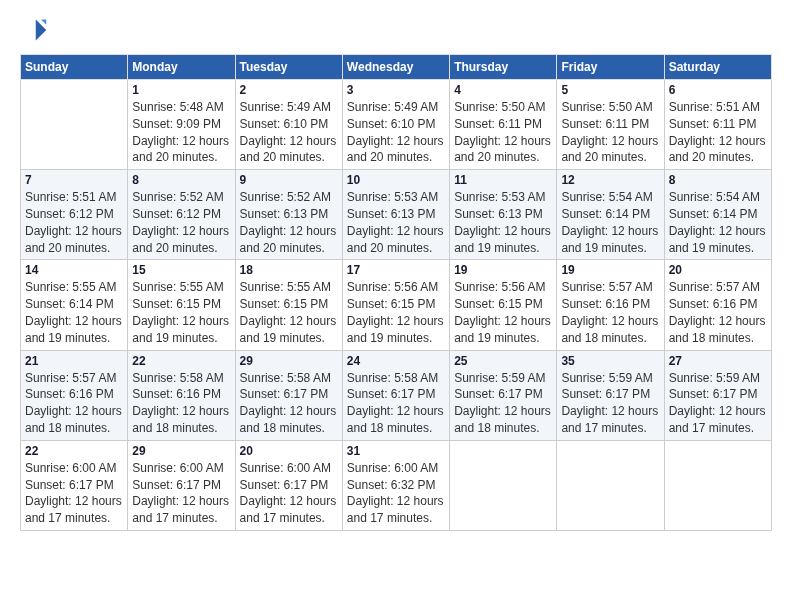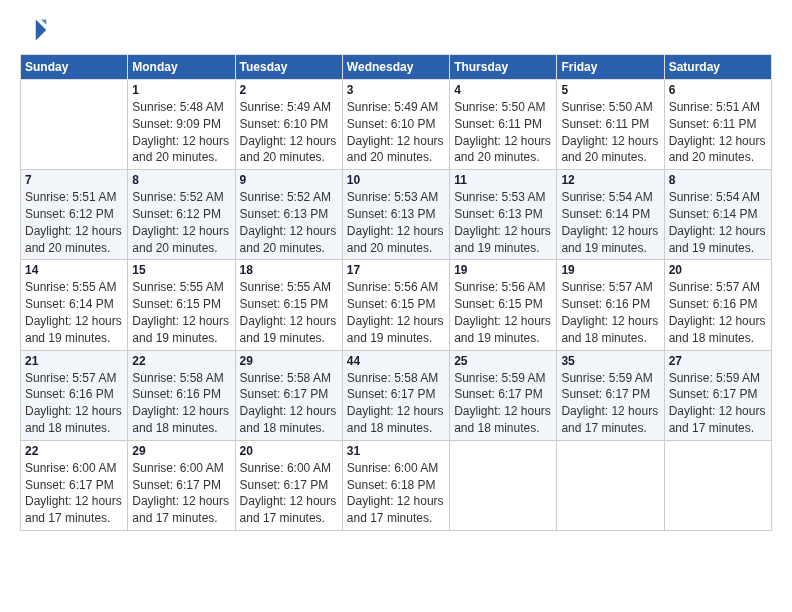--- a/index.html
+++ b/index.html
@@ -314,21 +314,21 @@
           </td>
           <td>
             <span class="day-number">29</span>
             <div class="day-info">
               <div>Sunrise: 5:58 AM</div>
               <div>Sunset: 6:17 PM</div>
               <div>Daylight: 12 hours and 18 minutes.</div>
             </div>
           </td>
           <td>
-            <span class="day-number">44</span>
+            <span class="day-number">24</span>
             <div class="day-info">
               <div>Sunrise: 5:58 AM</div>
               <div>Sunset: 6:17 PM</div>
               <div>Daylight: 12 hours and 18 minutes.</div>
             </div>
           </td>
           <td>
             <span class="day-number">25</span>
             <div class="day-info">
               <div>Sunrise: 5:59 AM</div>
@@ -375,21 +375,21 @@
             <div class="day-info">
               <div>Sunrise: 6:00 AM</div>
               <div>Sunset: 6:17 PM</div>
               <div>Daylight: 12 hours and 17 minutes.</div>
             </div>
           </td>
           <td>
             <span class="day-number">31</span>
             <div class="day-info">
               <div>Sunrise: 6:00 AM</div>
-              <div>Sunset: 6:18 PM</div>
+              <div>Sunset: 6:32 PM</div>
               <div>Daylight: 12 hours and 17 minutes.</div>
             </div>
           </td>
           <td class="empty-cell"></td>
           <td class="empty-cell"></td>
           <td class="empty-cell"></td>
         </tr>
       </tbody>
   </table>
 </div>

